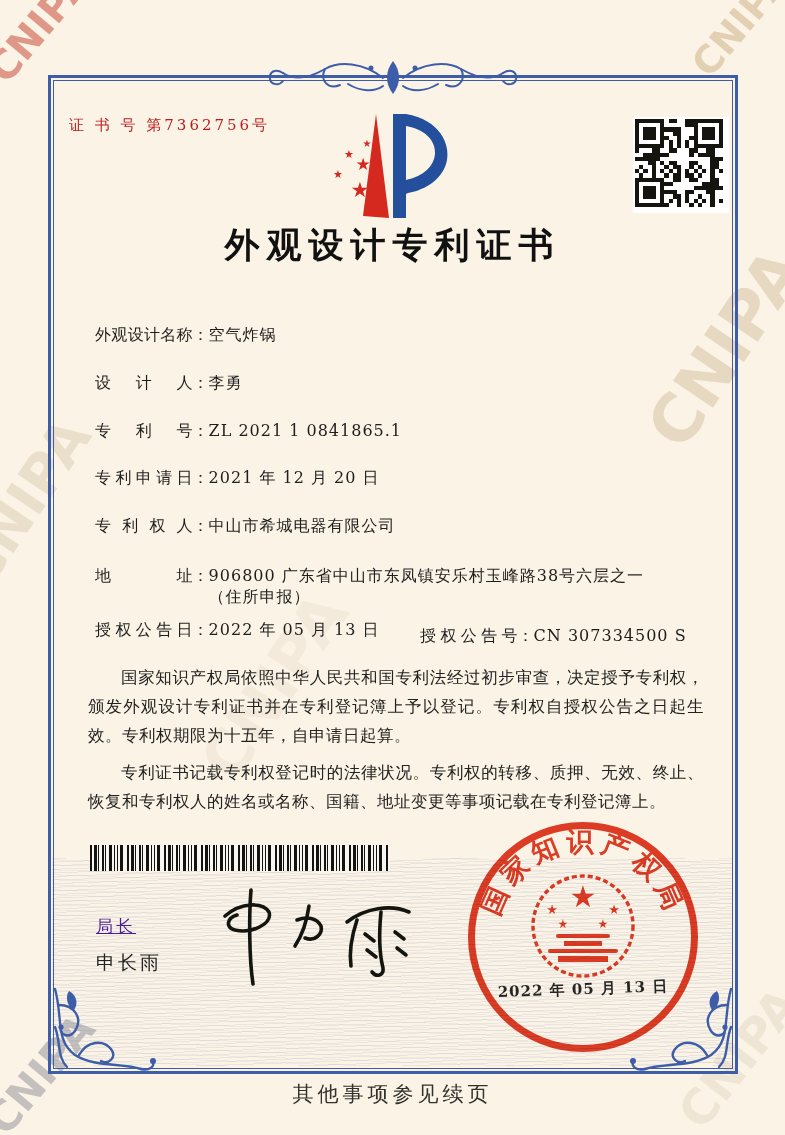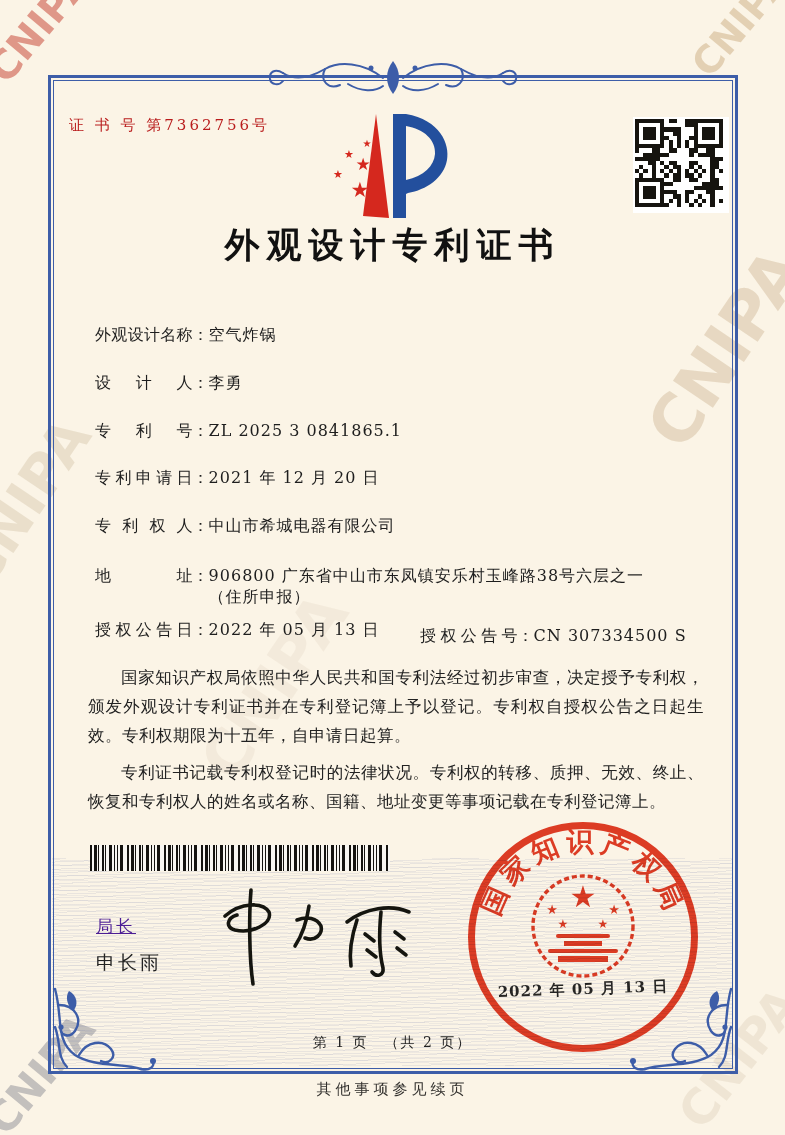--- a/index.html
+++ b/index.html
@@ -118,21 +118,21 @@
     text-align:center;font-size:15px;font-weight:bold;color:#161616;
     letter-spacing:1px;transform:rotate(-2deg);
   }
   
   .page-info{
     position:absolute;left:0;top:1034px;width:100%;text-align:center;
     font-size:14px;color:#222;letter-spacing:2px;z-index:4;
   }
   .footer-note{
     position:absolute;left:0;top:1080px;width:100%;text-align:center;
-    font-size:15px;color:#33312e;letter-spacing:4px;z-index:4;
+    font-size:21px;color:#33312e;letter-spacing:4px;z-index:4;
   }
 </style>
 </head>
 <body>
 
 <div class="page">
 
   <div class="wm wm-tl">CNIPA</div>
   <div class="wm wm-tr">CNIPA</div>
   <div class="wm wm-rm">CNIPA</div>
@@ -436,21 +436,21 @@
 
   <div class="title">外观设计专利证书</div>
 
   <div class="field" style="top:325px">
     <span class="flabel">外观设计名称</span><span class="fcolon">：</span><span class="fvalue">空气炸锅</span>
   </div>
   <div class="field" style="top:373px">
     <span class="flabel">设计人</span><span class="fcolon">：</span><span class="fvalue">李勇</span>
   </div>
   <div class="field" style="top:421px">
-    <span class="flabel">专利号</span><span class="fcolon">：</span><span class="fvalue">ZL 2025 3 0841865.1</span>
+    <span class="flabel">专利号</span><span class="fcolon">：</span><span class="fvalue">ZL 2021 1 0841865.1</span>
   </div>
   <div class="field" style="top:468px">
     <span class="flabel">专利申请日</span><span class="fcolon">：</span><span class="fvalue">2021 年 12 月 20 日</span>
   </div>
   <div class="field" style="top:516px">
     <span class="flabel">专利权人</span><span class="fcolon">：</span><span class="fvalue">中山市希城电器有限公司</span>
   </div>
   <div class="field" style="top:566px">
     <span class="flabel">地址</span><span class="fcolon">：</span><span class="addr-lines"><span>906800 广东省中山市东凤镇安乐村玉峰路38号六层之一</span><br><span>（住所申报）</span></span>
   </div>
@@ -502,16 +502,15 @@
         <text x="135" y="106" font-size="12" text-anchor="middle" font-family="DejaVu Sans, sans-serif">★</text>
         <rect x="88" y="112" width="54" height="4" rx="2"></rect>
         <rect x="96" y="119" width="38" height="5"></rect>
         <rect x="80" y="127" width="70" height="4" rx="2"></rect>
         <rect x="90" y="134" width="50" height="6"></rect>
       </g>
     </svg>
     <div class="seal-date">2022 年 05 月 13 日</div>
   </div>
 
-  <div class="page-info">第 1 页　（共 2 页）</div>
   <div class="footer-note">其他事项参见续页</div>
 
 </div>
 
 </body></html>

